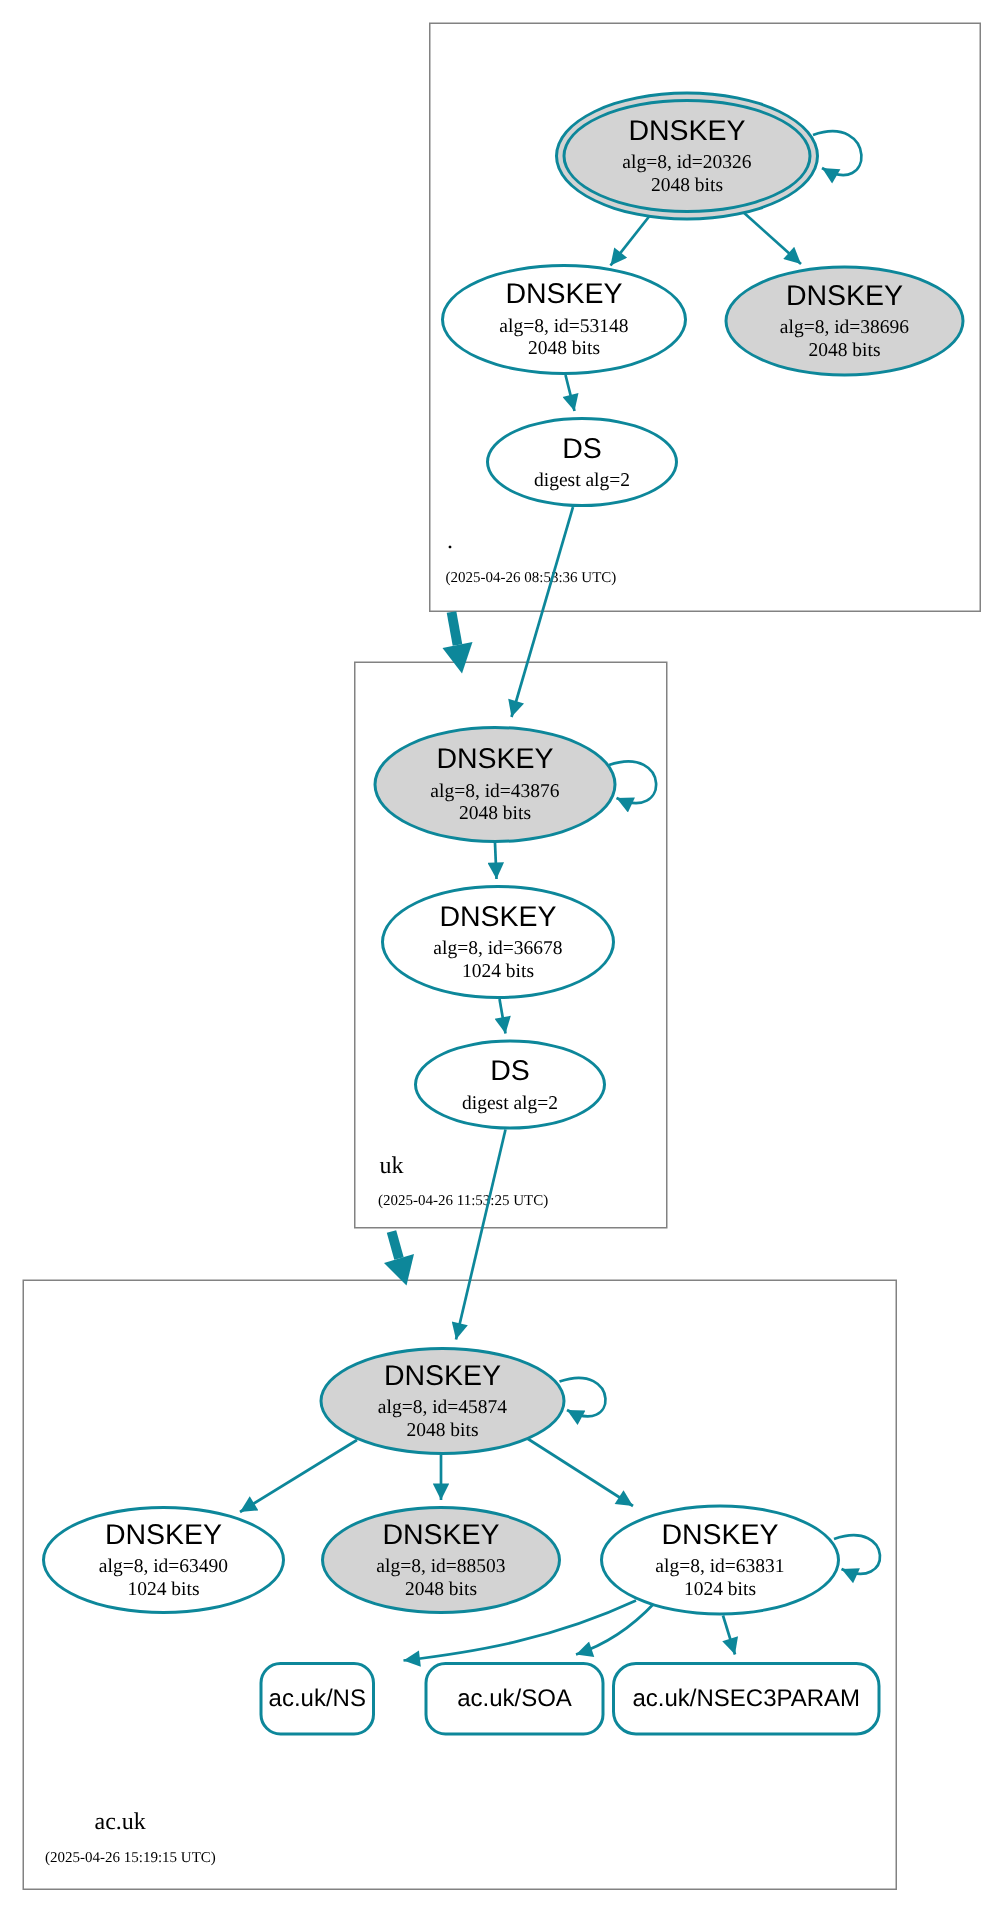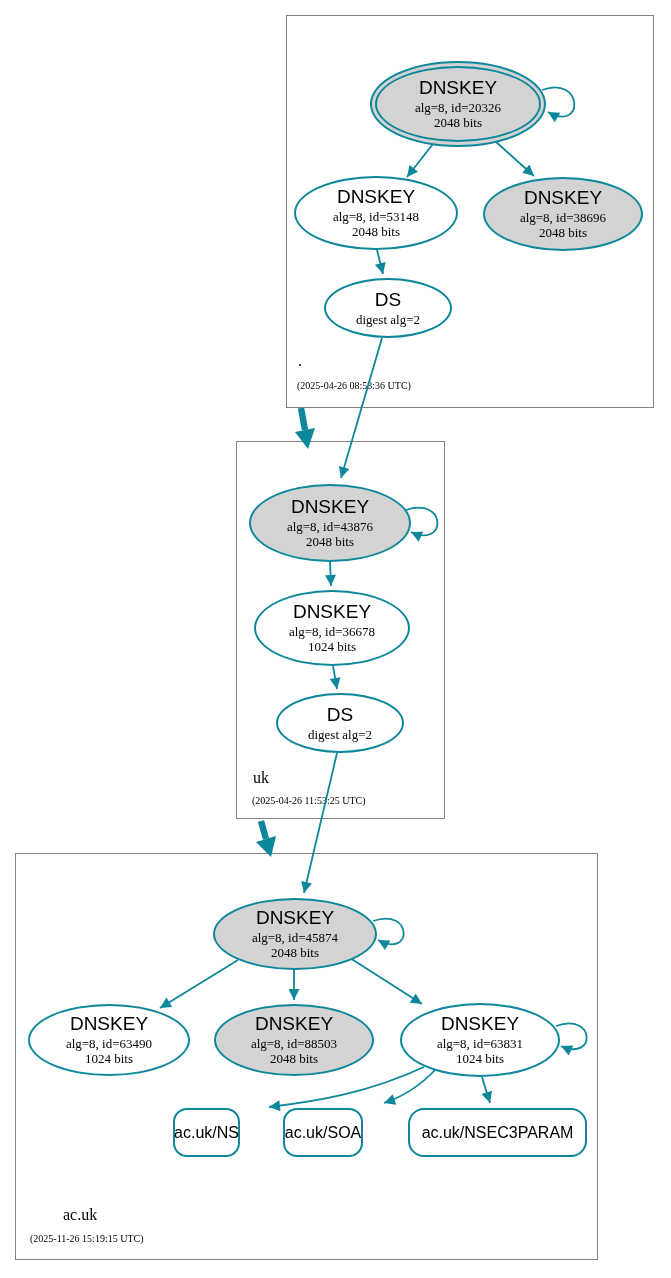--- a/index.html
+++ b/index.html
@@ -65,21 +65,21 @@
   <div class="zonebox" style="left:236px; top:441px; width:209px; height:378px;"></div>
   <div class="zonebox" style="left:15px; top:853px; width:583px; height:407px;"></div>
 
   <div class="zlabel" style="left:298px; top:352px;">.</div>
   <div class="zts" style="left:297px; top:380px;">(2025-04-26 08:53:36 UTC)</div>
 
   <div class="zlabel" style="left:253px; top:769px;">uk</div>
   <div class="zts" style="left:252px; top:795px;">(2025-04-26 11:53:25 UTC)</div>
 
   <div class="zlabel" style="left:31px; top:1206px;margin-left:32px;">ac.uk</div>
-  <div class="zts" style="left:30px; top:1233px;">(2025-11-26 15:19:15 UTC)</div>
+  <div class="zts" style="left:30px; top:1233px;">(2025-04-26 15:19:15 UTC)</div>
 
   <svg class="edges" width="671" height="1278" viewBox="0 0 671 1278">
     <defs>
       <marker id="ah" markerUnits="userSpaceOnUse" markerWidth="13" markerHeight="11" refX="10" refY="5" orient="auto" viewBox="0 0 10 10">
         <path class="ah" d="M0,0 L10,5 L0,10 z"></path>
       </marker>
     </defs>
 
     <path class="edge" d="M 542,90 C 584,75 584,133 548,112" marker-end="url(#ah)"></path>
     <path class="edge" d="M 433,144 L 407,177" marker-end="url(#ah)"></path>
@@ -165,23 +165,23 @@
     <div class="nsub">alg=8, id=88503</div>
     <div class="nsub">2048 bits</div>
   </div>
 
   <div class="node" style="left:400px; top:1003px; width:160px; height:74px;">
     <div class="nt">DNSKEY</div>
     <div class="nsub">alg=8, id=63831</div>
     <div class="nsub">1024 bits</div>
   </div>
 
-  <div class="rrset" style="left:173px; top:1108px; width:67px; height:49px;">
+  <div class="rrset" style="left:173px; top:1108px; width:77px; height:49px;">
     <span>ac.uk/NS</span>
   </div>
-  <div class="rrset" style="left:283px; top:1108px; width:80px; height:49px;">
+  <div class="rrset" style="left:283px; top:1108px; width:120px; height:49px;">
     <span>ac.uk/SOA</span>
   </div>
   <div class="rrset" style="left:408px; top:1108px; width:179px; height:49px;border-radius:16px;">
     <span>ac.uk/NSEC3PARAM</span>
   </div>
 
 </div>
 
 </body></html>

